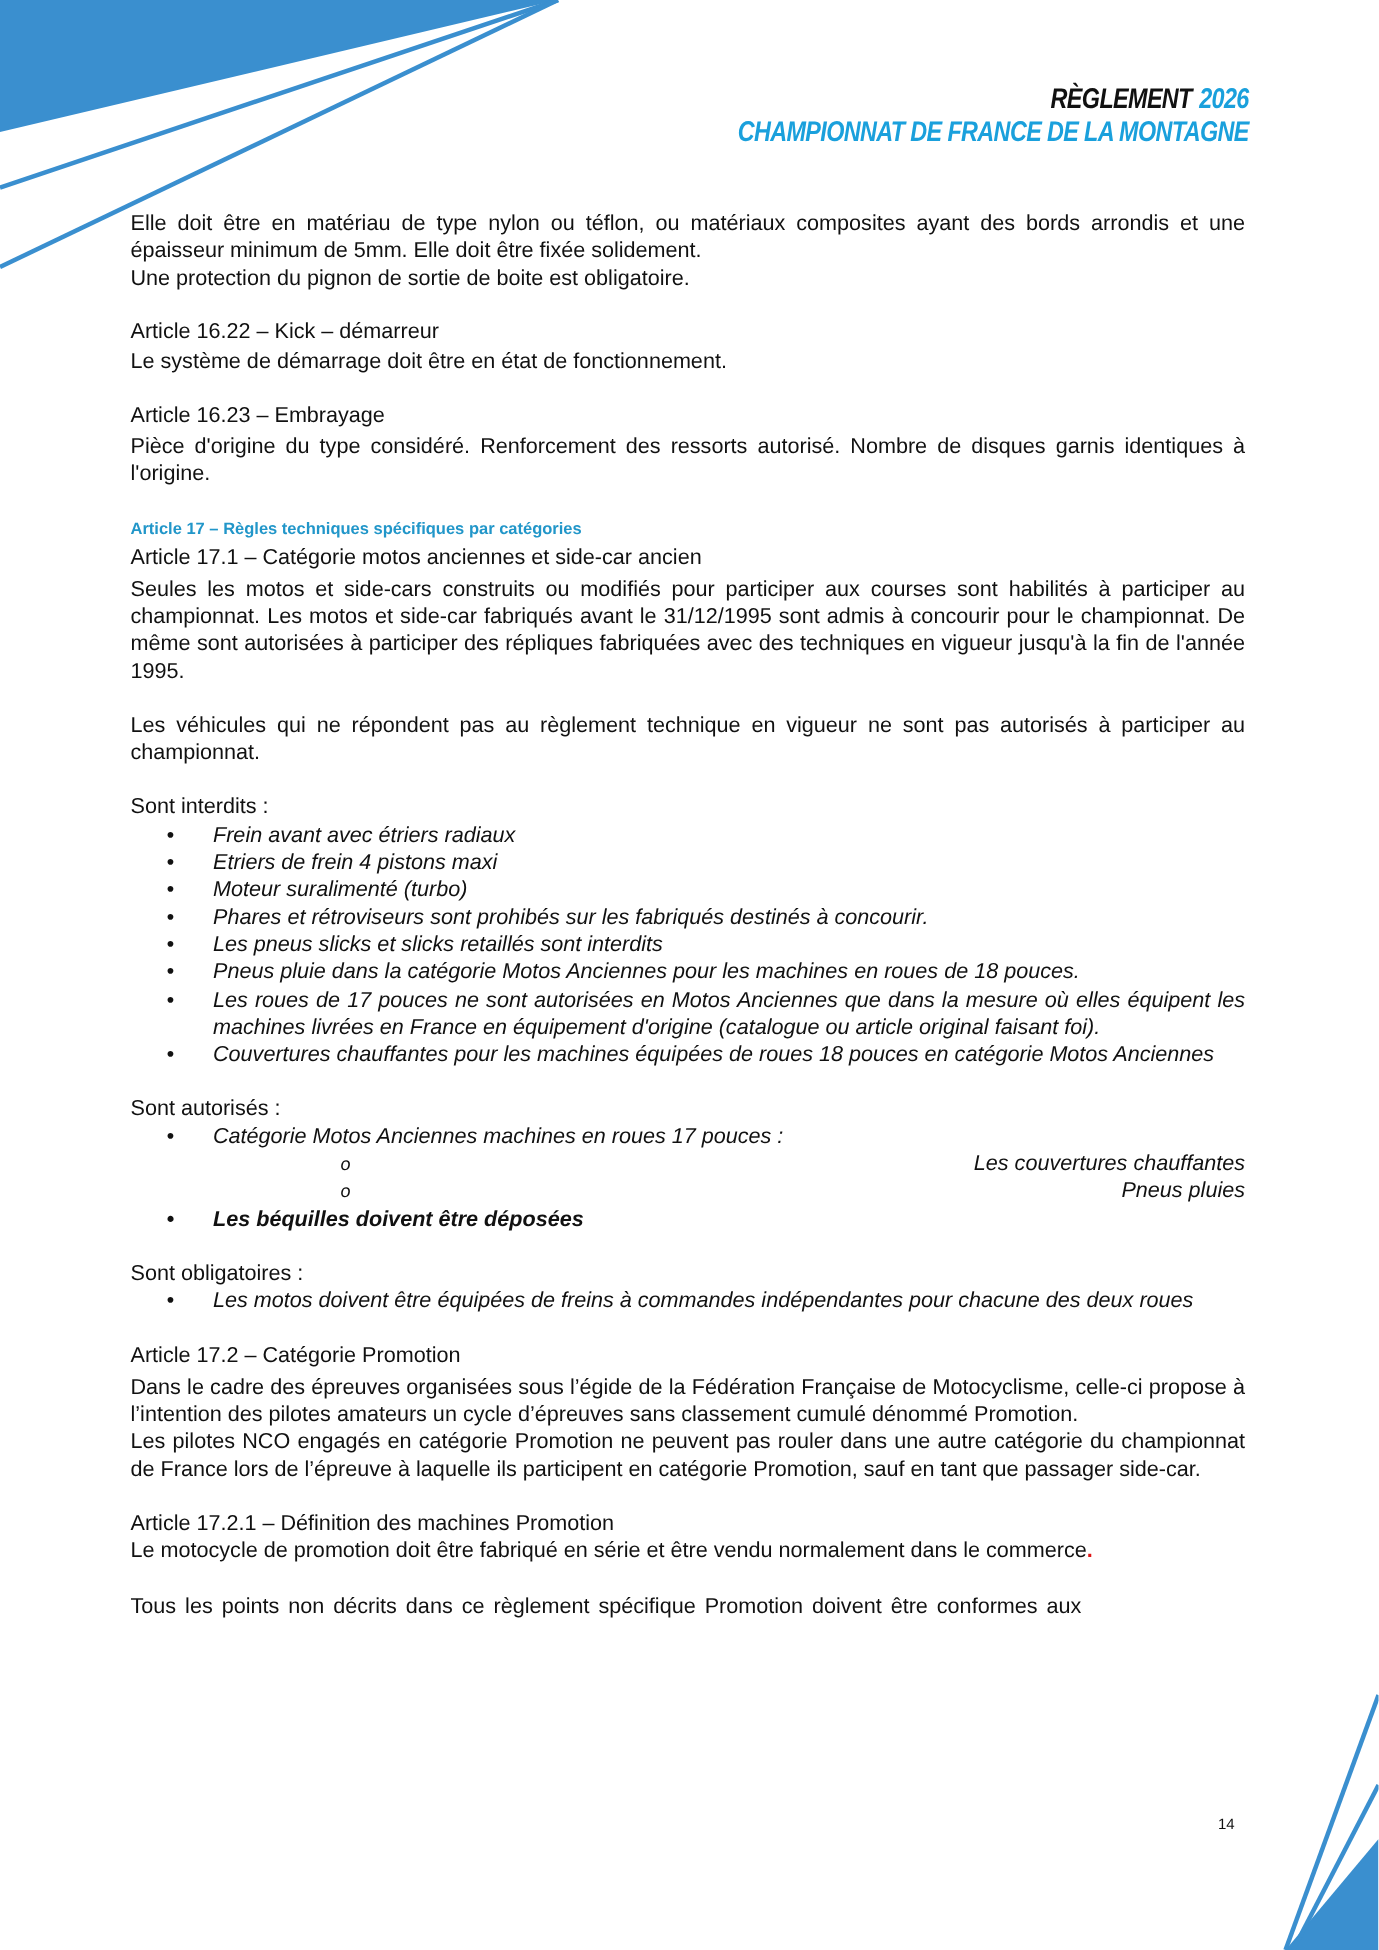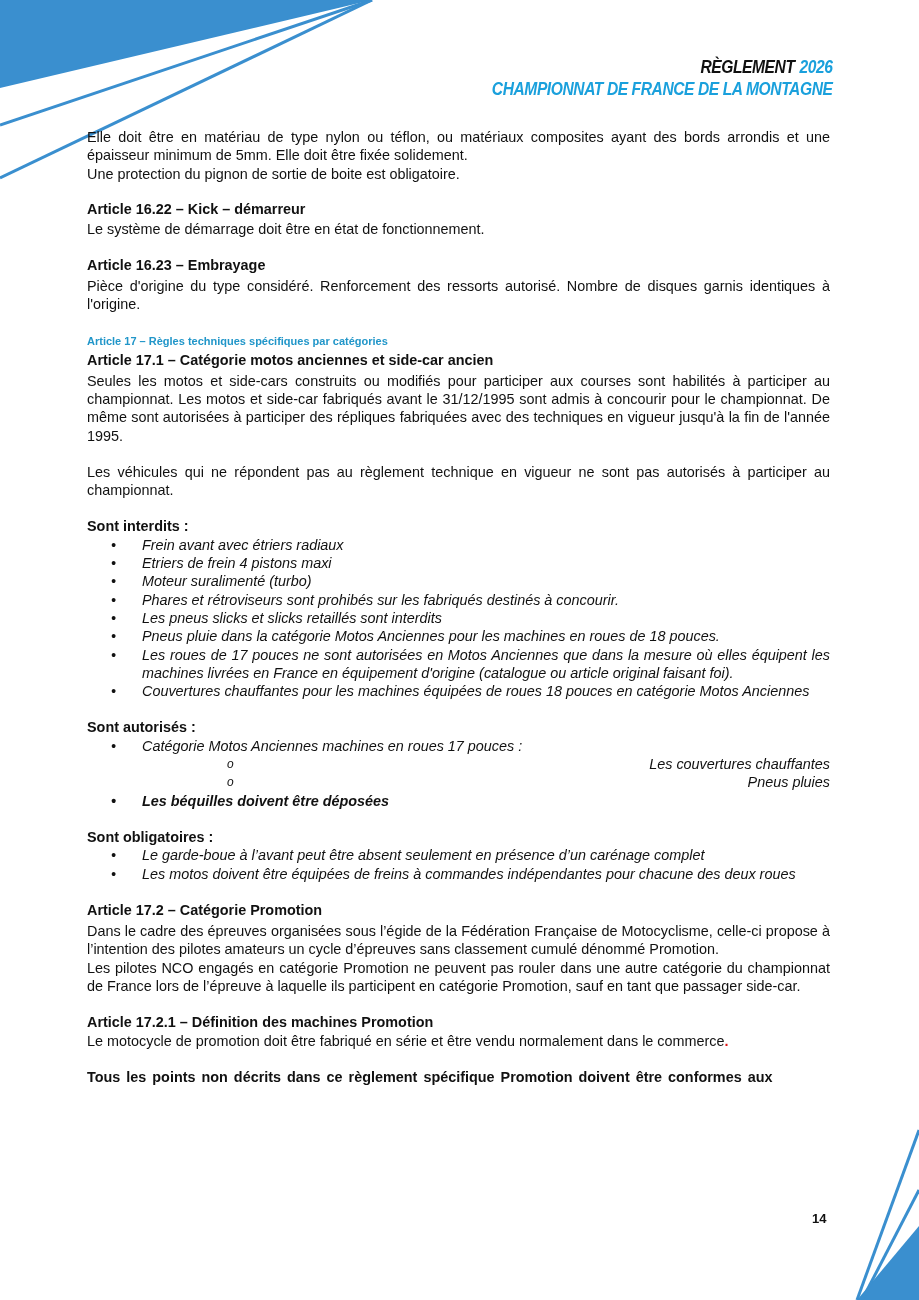--- a/index.html
+++ b/index.html
@@ -6,34 +6,34 @@
   body { width:919px; height:1300px; position:relative; overflow:hidden;
          font-family:"Liberation Sans", sans-serif; color:#111; }
   .deco { position:absolute; left:0; top:0; }
   .header { position:absolute; right:87px; top:56px; text-align:right;
             font-family:"Liberation Sans", sans-serif; font-weight:bold; font-style:italic;
             letter-spacing:-0.5px; transform:scaleX(0.82); transform-origin:right top; }
   .header .l1 { font-size:19px; line-height:22px; }
   .header .l1 .b { color:#111; }
   .header .l1 .y { color:#1aa0dc; margin-left:6px; }
   .header .l2 { font-size:19px; line-height:22px; color:#1aa0dc; }
-  .content { position:absolute; left:87px; top:128px; width:743px; font-size:14.4px; line-height:18.3px; }
+  .content { position:absolute; left:87px; top:140px; width:743px; font-size:14.4px; line-height:18.3px; }
   p { margin:0; }
   .j { text-align:justify; }
-  .h3 { font-weight:bold; margin:0; }
+  .h3 { font-weight:normal; margin:0; }
   .h2 { color:#2196c9; font-weight:bold; font-size:11px; line-height:20px; }
   .gap { height:18px; }
   ul { margin:0; padding:0; list-style:none; }
   ul li { position:relative; padding-left:55px;font-style:italic; }
   ul li::before { content:"•"; position:absolute; left:24px; top:0; }
   ul.sub li { padding-left:166px;text-align:right; }
   ul.sub li::before { content:"o"; left:140px; font-size:12px; }
   .b { font-weight:bold; }
   .red { color:#e01515; font-weight:bold; }
-  .pagenum { position:absolute; left:812px; top:1211px; font-size:13px;font-weight:bold; }
+  .pagenum { position:absolute; left:812px; top:1211px; font-size:10px; }
 </style>
 </head>
 <body>
 
 <svg class="deco" width="919" height="1300" viewBox="0 0 919 1300" style="pointer-events:none">
   <polygon points="0,0 372,0 0,88" fill="#3a8fcf"></polygon>
   <line x1="372" y1="0" x2="0" y2="125" stroke="#3a8fcf" stroke-width="3"></line>
   <line x1="372" y1="0" x2="0" y2="178" stroke="#3a8fcf" stroke-width="3"></line>
 
   <polygon points="919,1300 919,1226 857,1300" fill="#3a8fcf"></polygon>
@@ -89,21 +89,20 @@
     <li>Les couvertures chauffantes</li>
     <li>Pneus pluies</li>
   </ul>
   <ul>
     <li class="b">Les béquilles doivent être déposées</li>
   </ul>
   <div class="gap"></div>
 
   <p class="h3">Sont obligatoires :</p>
   <ul>
-    <li>Le garde-boue à l’avant peut être absent seulement en présence d’un carénage complet</li>
     <li>Les motos doivent être équipées de freins à commandes indépendantes pour chacune des deux roues</li>
   </ul>
   <div class="gap"></div>
 
   <p class="h3" style="margin-bottom:3px">Article 17.2 – Catégorie Promotion</p>
   <p class="j">Dans le cadre des épreuves organisées sous l’égide de la Fédération Française de Motocyclisme, celle-ci propose à l’intention des pilotes amateurs un cycle d’épreuves sans classement cumulé dénommé Promotion.</p>
   <p class="j">Les pilotes NCO engagés en catégorie Promotion ne peuvent pas rouler dans une autre catégorie du championnat de France lors de l’épreuve à laquelle ils participent en catégorie Promotion, sauf en tant que passager side-car.</p>
   <div class="gap"></div>
 
   <p class="h3">Article 17.2.1 – Définition des machines Promotion</p>

